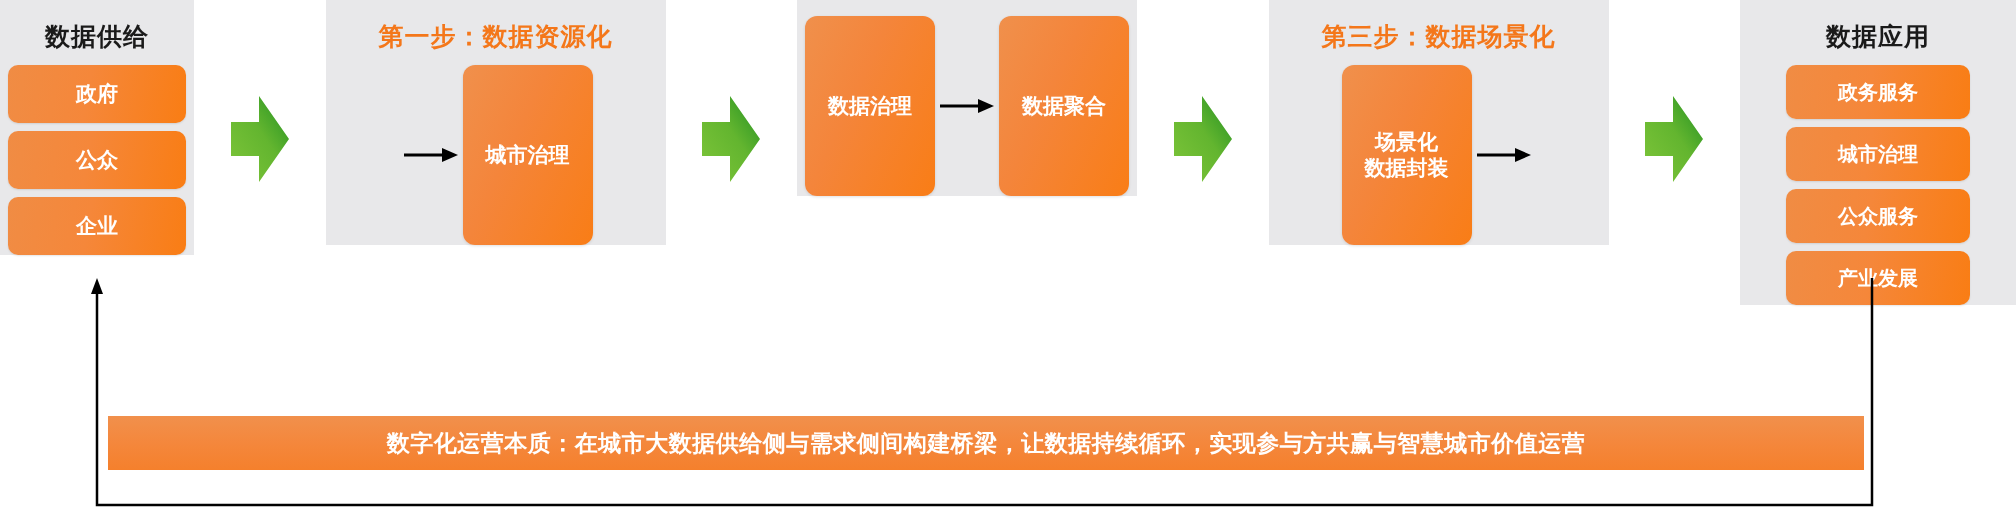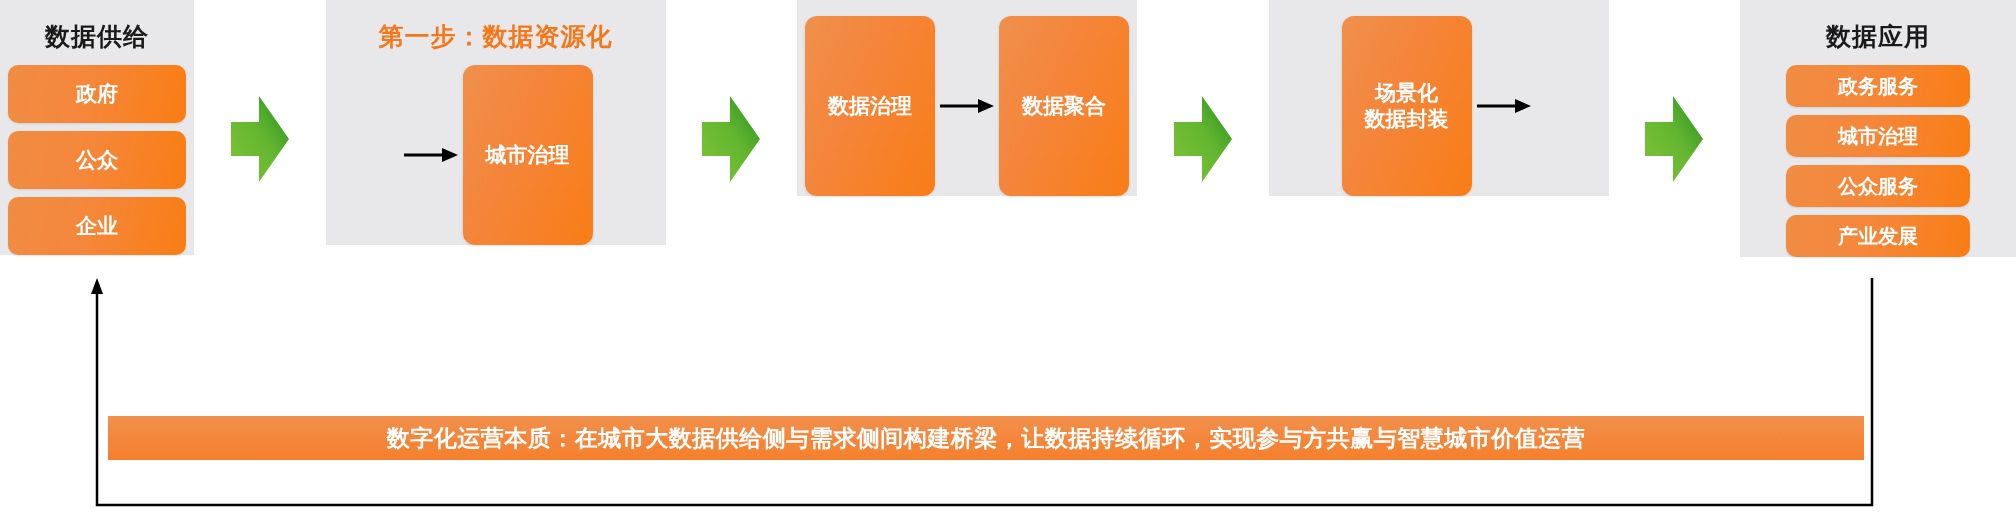--- a/index.html
+++ b/index.html
@@ -39,21 +39,21 @@
     margin-top:16px;display:flex;flex-direction:column;gap:8px;
   }
   .pill{
     border-radius:10px;
     background:linear-gradient(100deg,#f08c44 0%,#f5873a 45%,#f97d14 100%);
     color:#ffffff;font-weight:bold;font-size:21px;
     display:flex;align-items:center;justify-content:center;
     box-shadow:0 1px 2px rgba(0,0,0,.10);
   }
   .supply .pill{width:178px;height:58px;}
-  .apply .pill{width:184px;height:42px;font-size:20px;}
+  .apply .pill{width:184px;height:54px;font-size:20px;}
 
   
   .box-row{
     margin-top:16px;display:flex;align-items:stretch;gap:0;
     height:180px;
   }
   .stepbox{
     width:130px;height:180px;border-radius:12px;
     background:linear-gradient(115deg,#f0904c 0%,#f4853b 40%,#f97d16 100%);
     color:#ffffff;font-weight:bold;font-size:21px;line-height:1.25;
@@ -65,21 +65,21 @@
   }
 
   
   .greenarrow{
     position:absolute;top:96px;left:50%;transform:translateX(-50%);
     width:58px;height:86px;
   }
 
   
   #banner{
-    position:absolute;left:108px;top:416px;width:1756px;height:44px;
+    position:absolute;left:108px;top:416px;width:1756px;height:54px;
     background:linear-gradient(180deg,#f1904c 0%,#f4873c 50%,#f5802c 100%);
     display:flex;align-items:center;justify-content:center;
     color:#ffffff;font-weight:bold;font-size:23px;letter-spacing:.5px;
     white-space:nowrap;
   }
 
   
   #loop{position:absolute;left:0;top:270px;width:2016px;height:250px;}
 </style>
 </head>
@@ -155,20 +155,21 @@
           <stop offset="0%" stop-color="#7fc63a"></stop>
           <stop offset="55%" stop-color="#63b52f"></stop>
           <stop offset="100%" stop-color="#1f8f22"></stop>
         </linearGradient>
       </defs>
       <path d="M0,26 L28,26 L28,0 L58,43 L28,86 L28,60 L0,60 Z" fill="url(#g3)"></path>
     </svg>
   </div>
 
   <div class="panel step">
+    <div class="panel-title accent">第三步：数据场景化</div>
     <div class="box-row">
       <div class="stepbox">
         <span>
           <span>场景化</span><br>
           <span>数据封装</span>
         </span>
       </div>
       <div class="midarrow">
         <svg width="54" height="16" viewBox="0 0 54 16">
           <line x1="0" y1="8" x2="40" y2="8" stroke="#000" stroke-width="3"></line>

